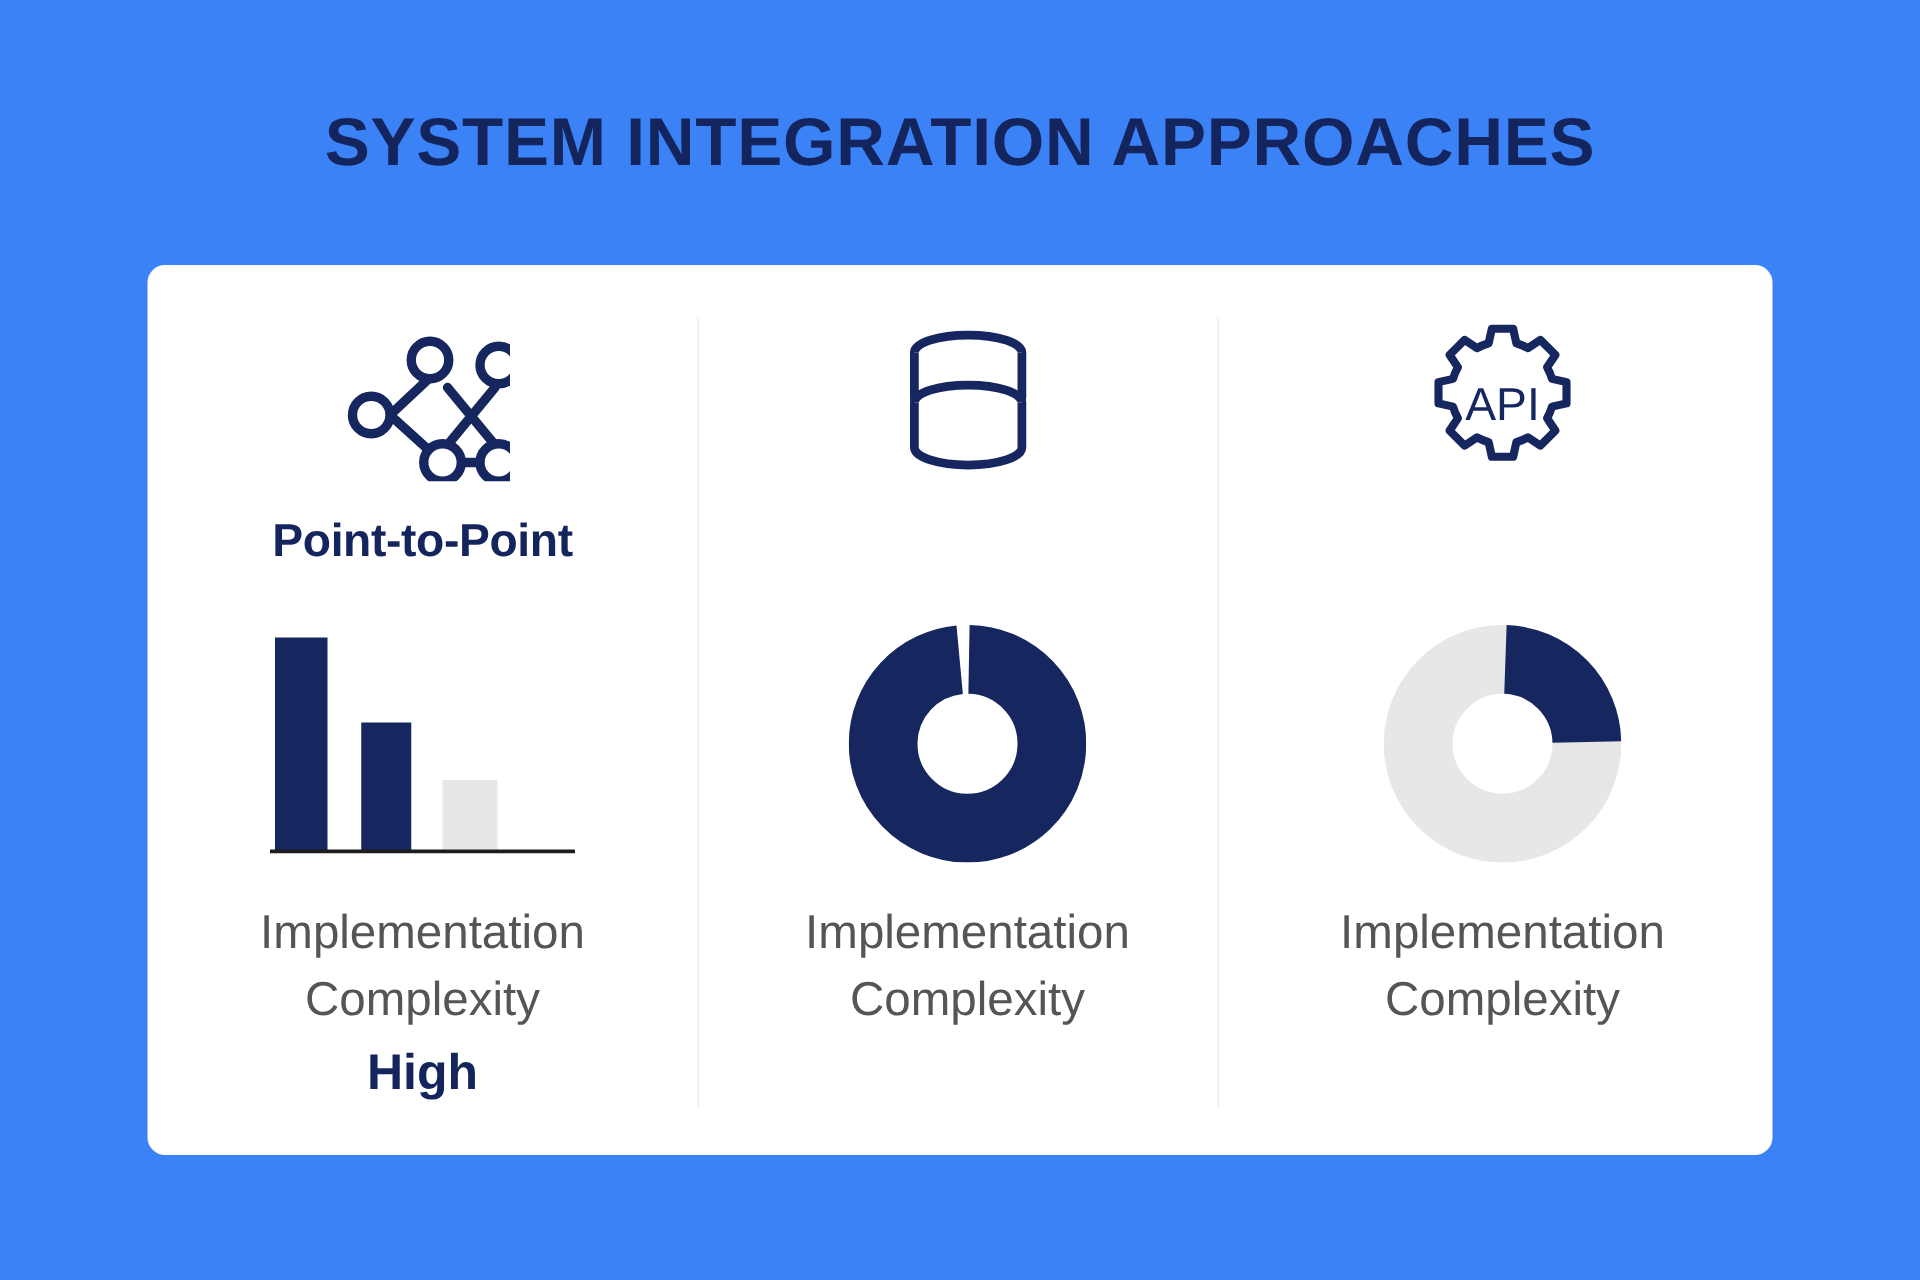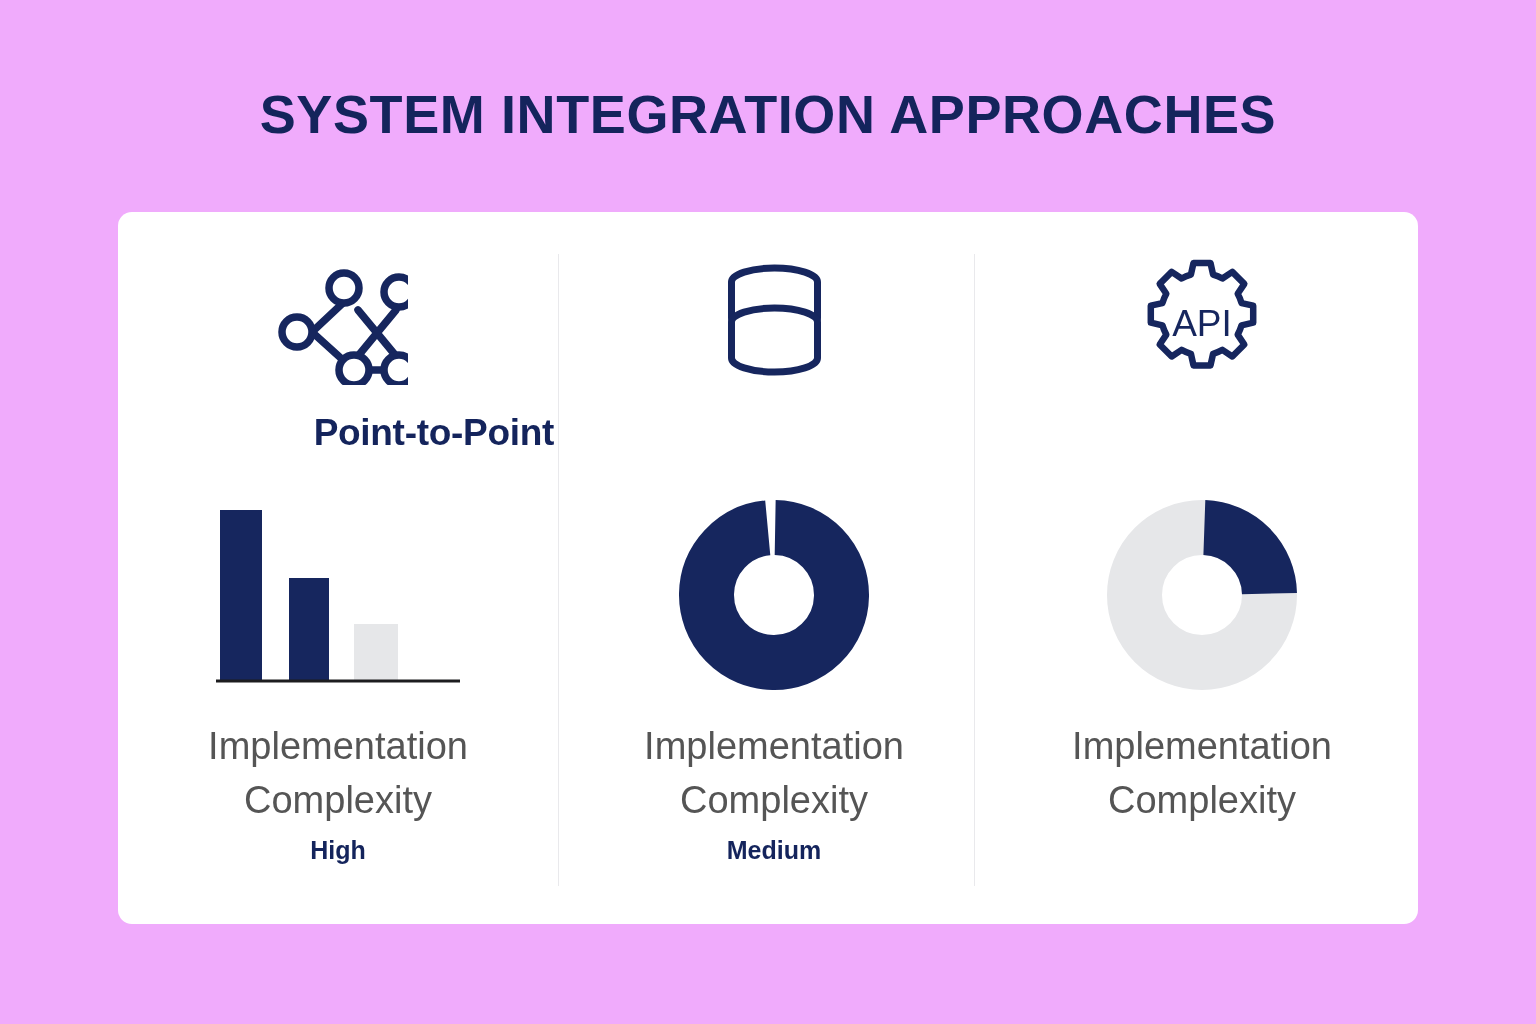--- a/index.html
+++ b/index.html
@@ -14,21 +14,21 @@
     font-family: "Liberation Sans", sans-serif;
     overflow: hidden;
     position: relative;
   }
 
   .infographic {
     position: absolute;
     left: 0; top: 0;
     width: 1536px;
     height: 1024px;
-    background: #f0abfc;
+    background: #3b82f6;
   }
 
   
   .title {
     position: absolute;
     left: 0;
     top: 86px;
     width: 1536px;
     text-align: center;
     font-size: 54px;
@@ -80,21 +80,21 @@
     display: flex;
     align-items: center;
     justify-content: center;
   }
 
   .approach-name {
     position: absolute;
     top: 200px;
     left: 0;
     width: 432px;
-    text-align: right;
+    text-align: center;
     font-size: 37px;
     font-weight: bold;
     color: #14245c;
     letter-spacing: -0.3px;
     white-space: nowrap;
   }
 
   .viz-wrap {
     position: absolute;
     top: 278px;
@@ -116,21 +116,21 @@
     color: #555555;
     line-height: 1.42;
   }
 
   .metric-value {
     position: absolute;
     top: 624px;
     left: 0;
     width: 432px;
     text-align: center;
-    font-size: 25px;
+    font-size: 40px;
     font-weight: bold;
     color: #14245c;
   }
 
   svg { display: block; }
 </style>
 </head>
 <body>
 
 <div class="infographic">
@@ -201,21 +201,20 @@
           <circle cx="95" cy="95" r="67.5" fill="none" stroke="#ffffff" stroke-width="55"></circle>
           <circle cx="95" cy="95" r="67.5" fill="none" stroke="#16265e" stroke-width="55" stroke-dasharray="415.9 8.3" transform="rotate(-89 95 95)"></circle>
         </svg>
       </div>
 
       <div class="metric-label">
         <div>Implementation</div>
         <div>Complexity</div>
       </div>
 
-      <div class="metric-value">Medium</div>
     </div>
 
     <div class="col c3">
 
       <div class="icon-wrap">
         <svg width="130" height="130" viewBox="0 0 130 130" fill="none">
           <path d="M56.5 6 h17 l2.6 11.6 a48 48 0 0 1 9.3 3.9 l9.9-6.6 l12 12 l-6.6 9.9 a48 48 0 0 1 3.9 9.3 l11.6 2.6 v17 l-11.6 2.6 a48 48 0 0 1-3.9 9.3 l6.6 9.9 l-12 12 l-9.9-6.6 a48 48 0 0 1-9.3 3.9 l-2.6 11.6 h-17 l-2.6-11.6 a48 48 0 0 1-9.3-3.9 l-9.9 6.6 l-12-12 l6.6-9.9 a48 48 0 0 1-3.9-9.3 l-11.6-2.6 v-17 l11.6-2.6 a48 48 0 0 1 3.9-9.3 l-6.6-9.9 l12-12 l9.9 6.6 a48 48 0 0 1 9.3-3.9 z" stroke="#16265e" stroke-width="6.5" stroke-linejoin="round" fill="#ffffff"></path>
           <text x="65" y="79" text-anchor="middle" font-family="Liberation Sans, sans-serif" font-size="37" font-weight="normal" fill="#16265e">API</text>
         </svg>
       </div>

